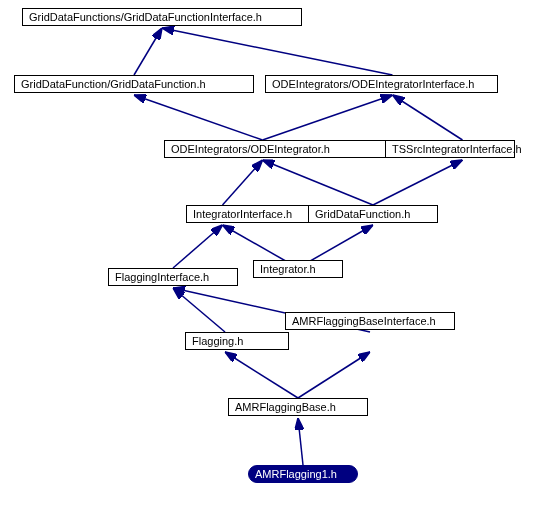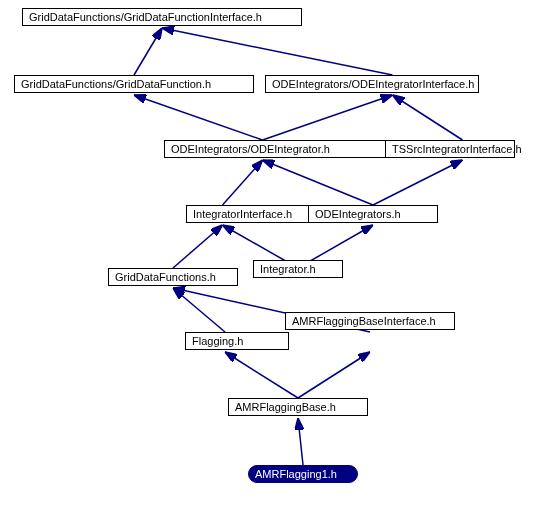--- a/index.html
+++ b/index.html
@@ -70,26 +70,26 @@
       <line x1="298" y1="268" x2="222.5" y2="225" marker-end="url(#arrowhead)"></line>
       <line x1="298" y1="268" x2="373" y2="225" marker-end="url(#arrowhead)"></line>
       <line x1="225" y1="332" x2="173" y2="288" marker-end="url(#arrowhead)"></line>
       <line x1="370" y1="332" x2="173" y2="288" marker-end="url(#arrowhead)"></line>
       <line x1="298" y1="398" x2="225" y2="352" marker-end="url(#arrowhead)"></line>
       <line x1="298" y1="398" x2="370" y2="352" marker-end="url(#arrowhead)"></line>
       <line x1="303" y1="465" x2="298" y2="418" marker-end="url(#arrowhead)"></line>
     </svg>
   <div id="nodes-container">
       <div class="node" style="left: 22px; top: 8px; width: 280px;">GridDataFunctions/GridDataFunctionInterface.h</div>
-      <div class="node" style="left: 14px; top: 75px; width: 240px;">GridDataFunctions/GridDataFunction.h</div>
-      <div class="node" style="left: 265px; top: 75px; width: 214px;">ODEIntegrators/ODEIntegratorInterface.h</div>
+      <div class="node" style="left: 14px; top: 75px; width: 240px;">GridDataFunction/GridDataFunction.h</div>
+      <div class="node" style="left: 265px; top: 75px; width: 233px;">ODEIntegrators/ODEIntegratorInterface.h</div>
       <div class="node" style="left: 164px; top: 140px; width: 259px;">ODEIntegrators/ODEIntegrator.h</div>
       <div class="node" style="left: 385px; top: 140px; width: 130px;">TSSrcIntegratorInterface.h</div>
       <div class="node" style="left: 150px; top: 205px; width: 145px; margin-left: 36px;">IntegratorInterface.h</div>
-      <div class="node" style="left: 308px; top: 205px; width: 130px;">ODEIntegrators.h</div>
-      <div class="node" style="left: 108px; top: 268px; width: 130px;">GridDataFunctions.h</div>
+      <div class="node" style="left: 308px; top: 205px; width: 130px;">GridDataFunction.h</div>
+      <div class="node" style="left: 108px; top: 268px; width: 130px;">FlaggingInterface.h</div>
       <div class="node" style="left: 253px; top: 260px; width: 90px;">Integrator.h</div>
       <div class="node" style="left: 185px; top: 332px; width: 104px;">Flagging.h</div>
       <div class="node" style="left: 285px; top: 312px; width: 170px;">AMRFlaggingBaseInterface.h</div>
       <div class="node" style="left: 228px; top: 398px; width: 140px;">AMRFlaggingBase.h</div>
       <div class="node highlighted" style="left: 248px; top: 465px; width: 110px; border-radius: 9px;">AMRFlagging1.h</div>
     </div>
 </div>
 
 </body></html>

